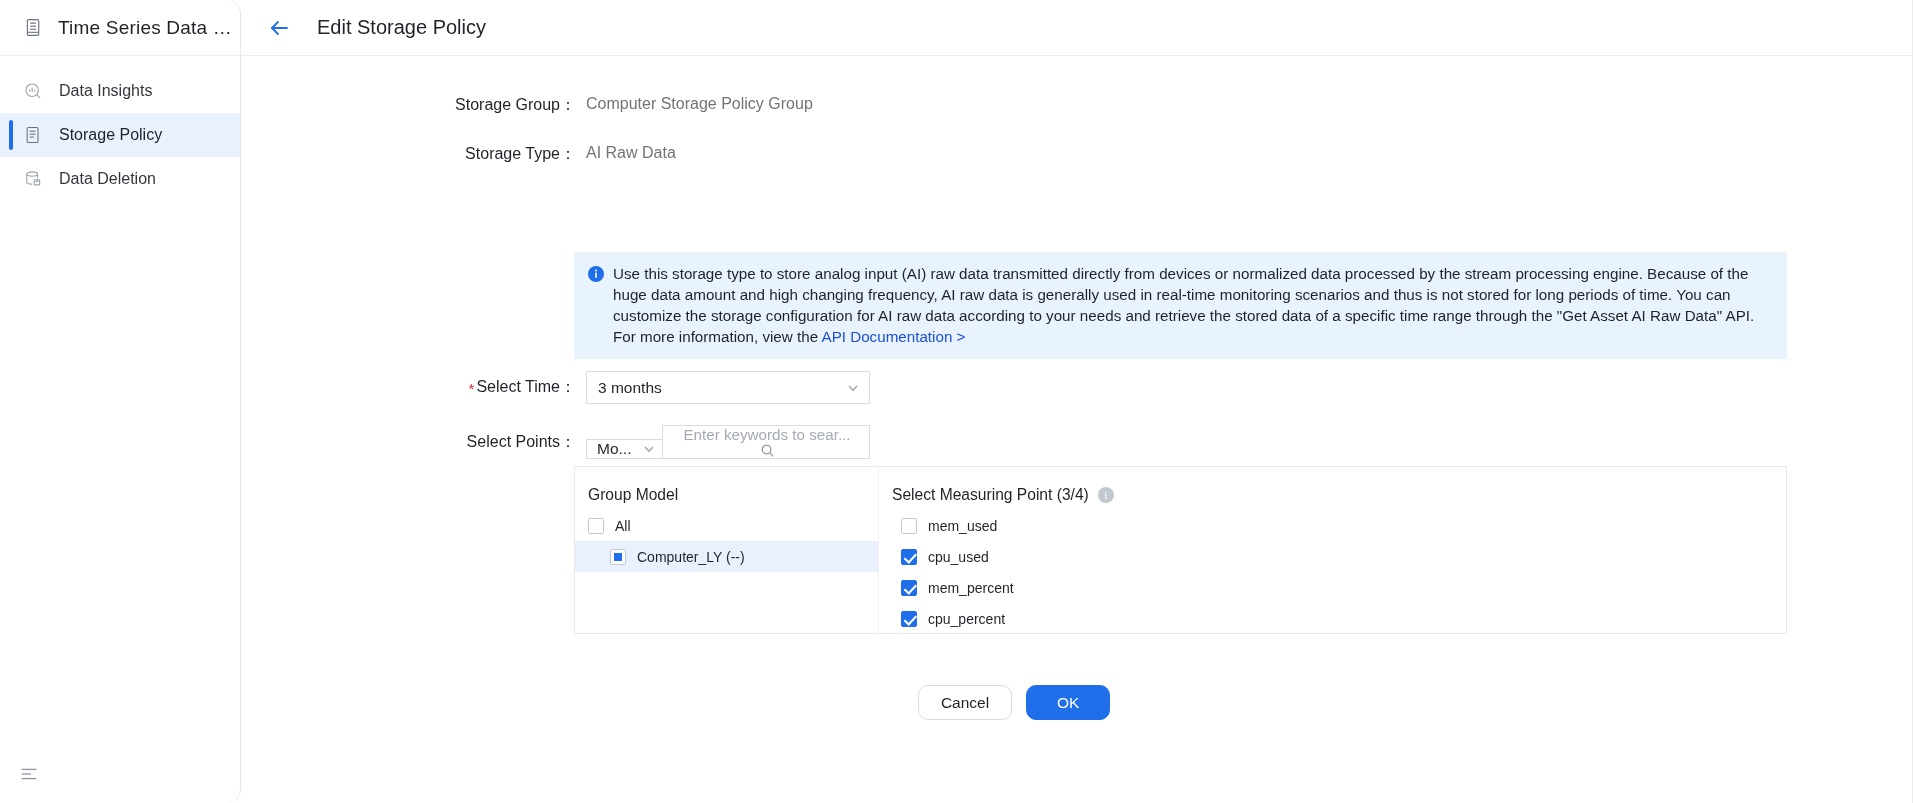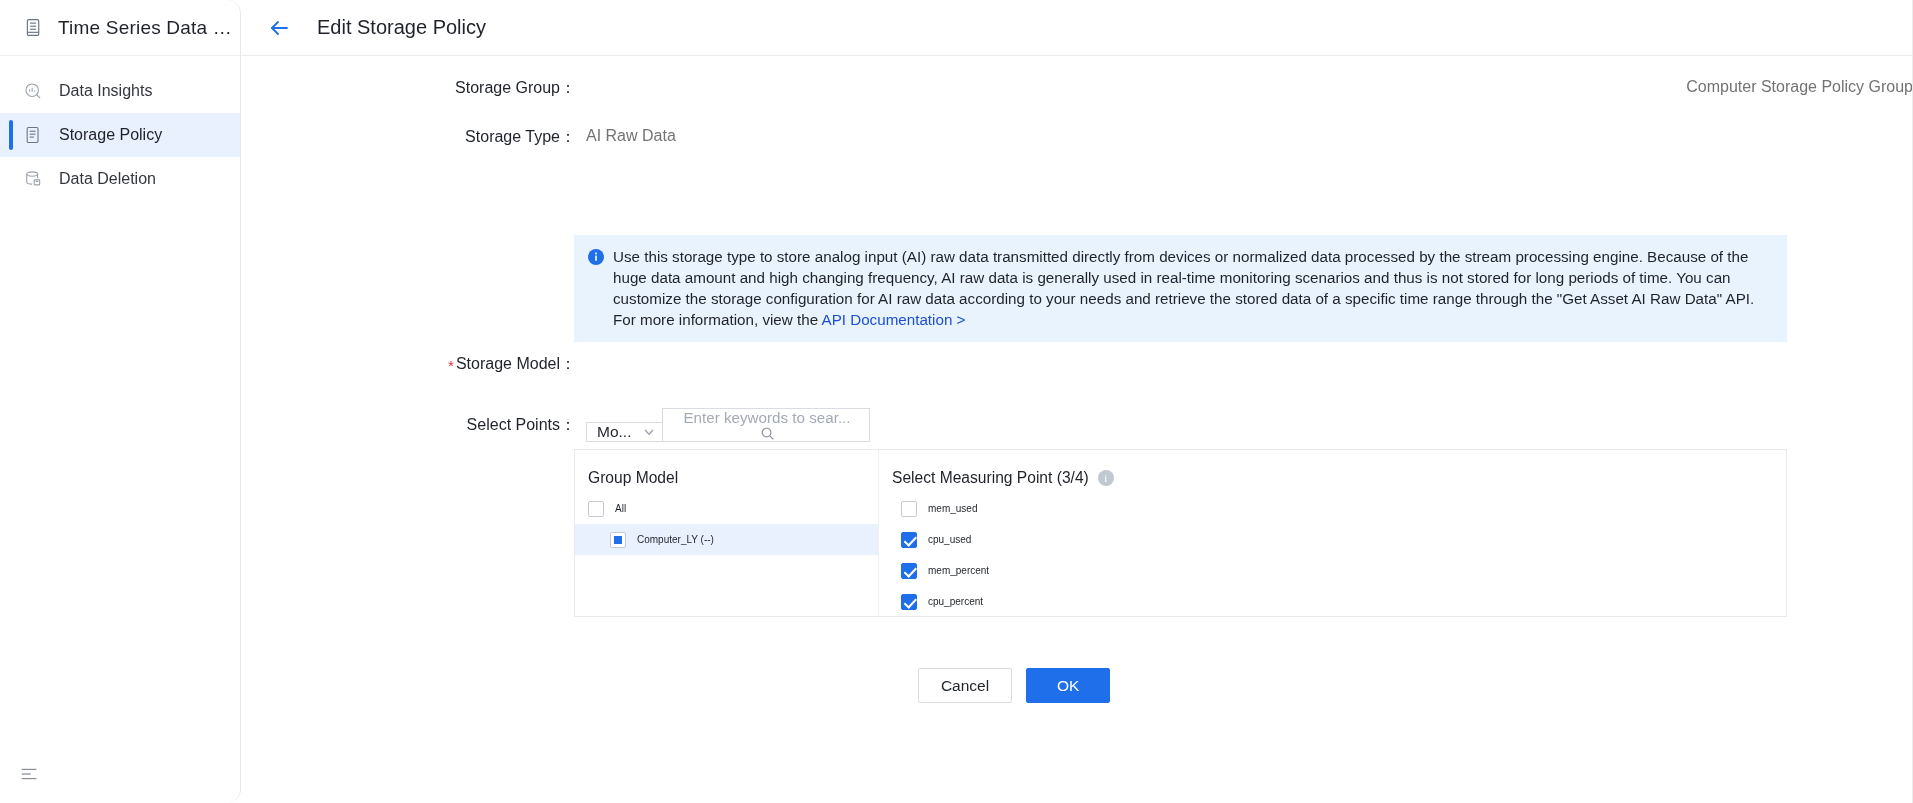--- a/index.html
+++ b/index.html
@@ -130,21 +130,21 @@
     position: relative;
     top: 2px;
     margin-right: 2px;
     font-size: 15px;
   }
   .field-value {
     font-size: 16px;
     color: #737373;
   }
 
-  .row-storage-group { margin-top: 22px; justify-content: space-between; }
+  .row-storage-group { margin-top: 39px; }
   .row-storage-type { margin-top: 28px; }
 
   
   .infobox {
     position: absolute;
     left: 333px;
     top: 157px;
     width: 1213px;
     background: #e8f3fe;
     padding: 11px 14px 12px 14px;
@@ -281,21 +281,21 @@
     justify-content: center;
     cursor: pointer;
     font-family: "Liberation Serif", serif;
   }
   .opt-row {
     height: 31px;
     display: flex;
     align-items: center;
     gap: 11px;
     padding-left: 13px;
-    font-size: 10px;
+    font-size: 14px;
     color: #1f2329;
     cursor: pointer;
   }
   .opt-row.selected { background: #eaf1fe; padding-left: 35px; }
   .cb {
     width: 16px; height: 16px;
     border: 1px solid #c5cad1;
     background: #fff;
     border-radius: 2px;
     flex: 0 0 16px;
@@ -331,21 +331,21 @@
     top: 590px;
     width: 1546px;
     display: flex;
     justify-content: center;
     gap: 14px;
   }
   .btn {
     height: 35px;
     min-width: 84px;
     font-size: 15.5px;
-    border-radius: 2px;
+    border-radius: 10px;
     cursor: pointer;
     display: inline-flex;
     align-items: center;
     justify-content: center;
     padding: 0 22px;
     font-family: "Liberation Sans", sans-serif;
   }
   .btn-cancel {
     border: 1px solid #d9dde3;
     background: #fff;
@@ -462,21 +462,29 @@
             <rect x="7.2" y="3.6" width="1.6" height="1.8" fill="#ffffff"></rect>
           </svg>
         </span>
         <div class="info-text">
           <span>Use this storage type to store analog input (AI) raw data transmitted directly from devices or normalized data processed by the stream processing engine. Because of the huge data amount and high changing frequency, AI raw data is generally used in real-time monitoring scenarios and thus is not stored for long periods of time. You can customize the storage configuration for AI raw data according to your needs and retrieve the stored data of a specific time range through the "Get Asset AI Raw Data" API. For more information, view the </span><a class="info-link">API Documentation &gt;</a>
         </div>
       </div>
 
       <div class="row-storage-time">
         <div class="field-label">
-          <span class="req">*</span><span>Storage Model：</span>
+          <span class="req">*</span><span>Select Time：</span>
+        </div>
+        <div class="select-box">
+          <span>3 months</span>
+          <span class="chev">
+            <svg width="12" height="12" viewBox="0 0 12 12" fill="none" stroke="#9aa1ab" stroke-width="1.3">
+              <polyline points="2,4 6,8.3 10,4"></polyline>
+            </svg>
+          </span>
         </div>
       </div>
 
       <div class="row-select-points">
         <div class="field-label">Select Points：</div>
         <div class="sp-group">
           <div class="sp-select">
             <span>Mo...</span>
             <span class="chev">
               <svg width="12" height="12" viewBox="0 0 12 12" fill="none" stroke="#9aa1ab" stroke-width="1.3">

